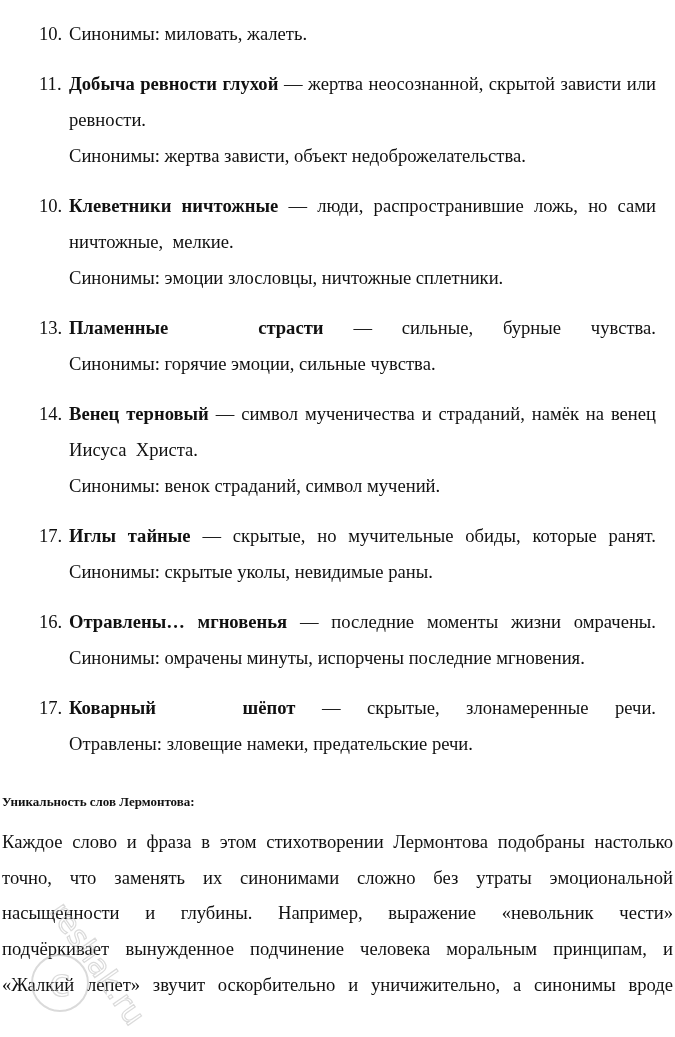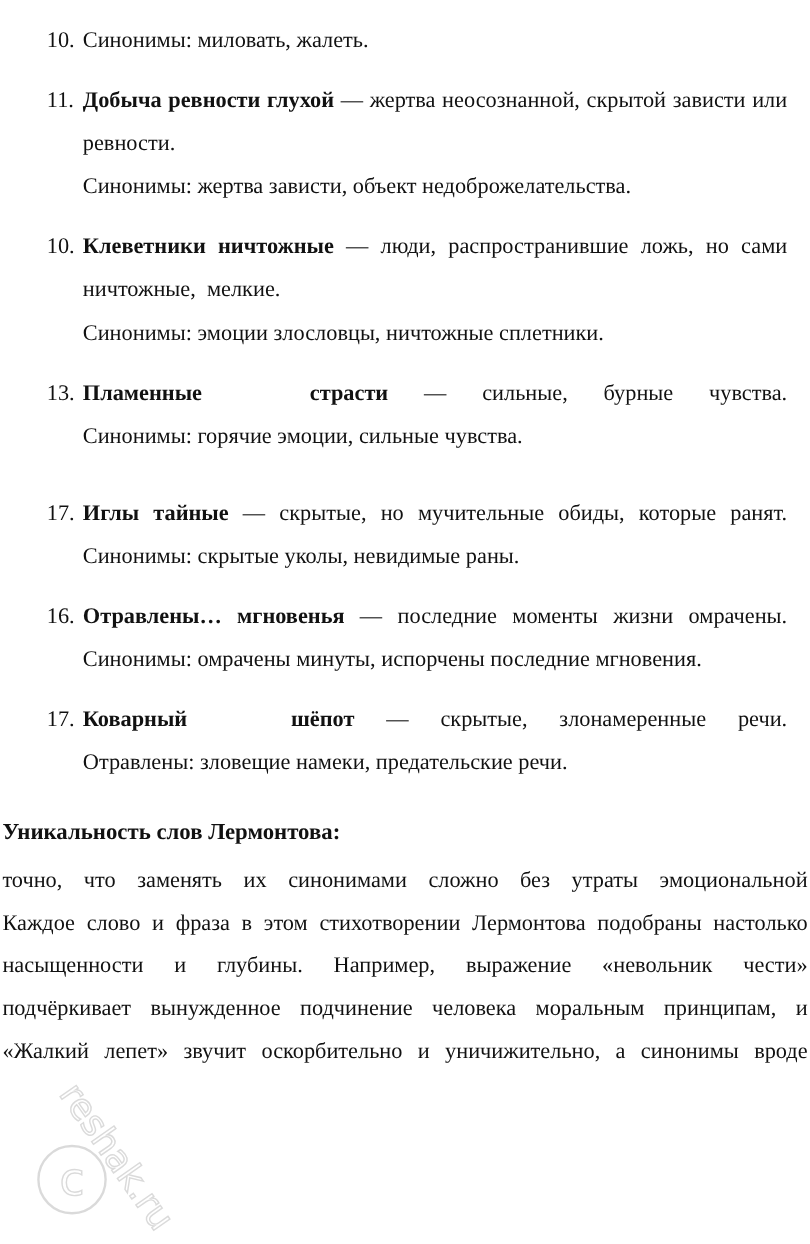--- a/index.html
+++ b/index.html
@@ -9,21 +9,21 @@
     color: #111111; font-size: 18.6px;
   }
   .page { position: absolute; left: 0; top: 0; width: 675px; }
   ol.defs { list-style: none; margin: 17px; padding: 0; }
   .item { position: relative; padding-left: 52px; padding-right: 2px; }
   .num { position: absolute; left: 22px; top: 0; line-height: 36px; }
   .line { line-height: 36px; text-align: justify; text-align-last: justify; display: block; }
   .line.last { text-align-last: left; }
   .term { font-weight: bold; }
   .gap { height: 14px; }
-  .heading { font-weight: bold; line-height: 36px; margin: 0; padding-left: 2px; font-size: 19px; }
+  .heading { font-weight: bold; line-height: 36px; margin: 0; padding-left: 2px; font-size: 13px; }
   .para { margin: 0; padding: 0 2px 0 2px; line-height: 35.7px; text-align: justify; }
   .para .pl { display: block; text-align: justify; text-align-last: justify; }
   .watermark { position: absolute; left: 20px; top: 888px; width: 140px; height: 140px; pointer-events: none; opacity: 0.55; }
 </style>
 </head>
 <body>
 
 <div class="page">
   <ol class="defs">
 
@@ -49,20 +49,26 @@
     </li>
     <div class="gap"></div>
 
     <li class="item">
       <span class="num">13.</span>
       <span class="line"><span class="term" style="word-spacing:60px">Пламенные страсти</span> <span>— сильные, бурные чувства.</span></span>
       <span class="line last">Синонимы: горячие эмоции, сильные чувства.</span>
     </li>
     <div class="gap"></div>
 
+    <li class="item">
+      <span class="num">14.</span>
+      <span class="line"><span class="term">Венец терновый</span> <span>— символ мученичества и страданий, намёк на венец</span></span>
+      <span class="line last" style="white-space:pre">Иисуса  Христа.</span>
+      <span class="line last">Синонимы: венок страданий, символ мучений.</span>
+    </li>
     <div class="gap"></div>
 
     <li class="item">
       <span class="num">17.</span>
       <span class="line"><span class="term">Иглы тайные</span> <span>— скрытые, но мучительные обиды, которые ранят.</span></span>
       <span class="line last">Синонимы: скрытые уколы, невидимые раны.</span>
     </li>
     <div class="gap"></div>
 
     <li class="item">
@@ -77,22 +83,22 @@
       <span class="line"><span class="term" style="word-spacing:60px">Коварный шёпот</span> <span>— скрытые, злонамеренные речи.</span></span>
       <span class="line last">Отравлены: зловещие намеки, предательские речи.</span>
     </li>
   </ol>
 
   <div style="height:5px"></div>
   <h3 class="heading">Уникальность слов Лермонтова:</h3>
   <div style="height:4px"></div>
 
   <p class="para">
+    <span class="pl">Каждое слово и фраза в этом стихотворении Лермонтова подобраны настолько</span>
     <span class="pl">точно, что заменять их синонимами сложно без утраты эмоциональной</span>
-    <span class="pl">Каждое слово и фраза в этом стихотворении Лермонтова подобраны настолько</span>
     <span class="pl">насыщенности и глубины. Например, выражение «невольник чести»</span>
     <span class="pl">подчёркивает вынужденное подчинение человека моральным принципам, и</span>
     <span class="pl">«Жалкий лепет» звучит оскорбительно и уничижительно, а синонимы вроде</span>
 
   </p>
 </div>
 
 <div class="watermark">
   <svg width="140" height="140" viewBox="0 0 140 140">
     <circle cx="40" cy="95" r="28" fill="none" stroke="#bdbdbd" stroke-width="2"></circle>

